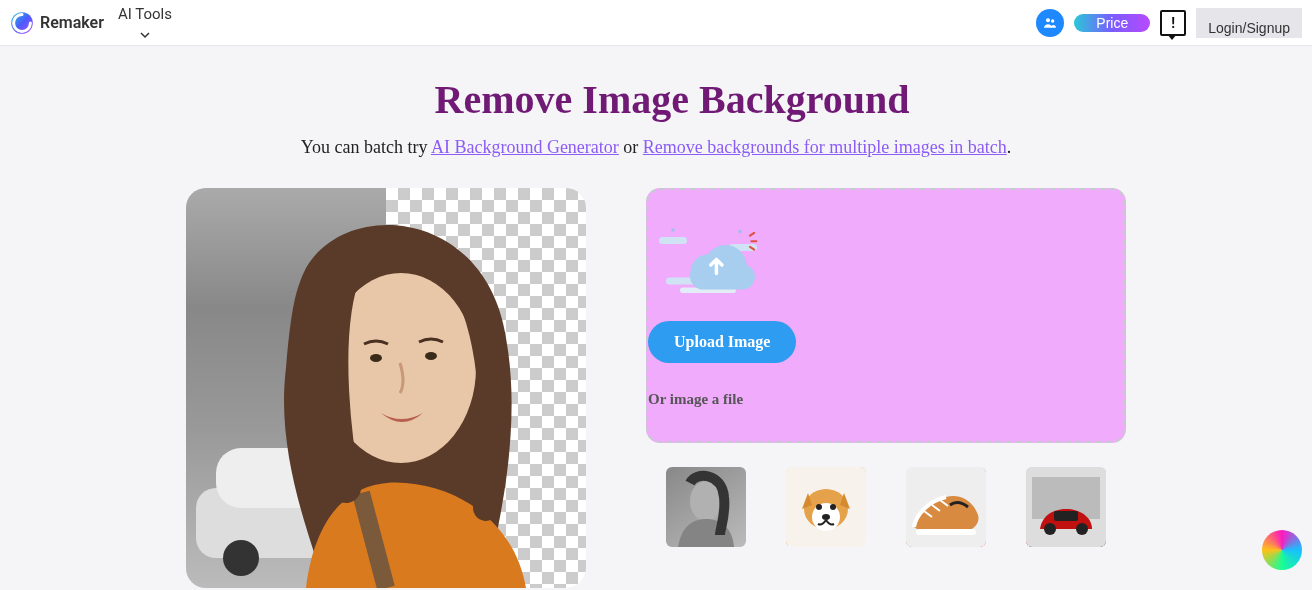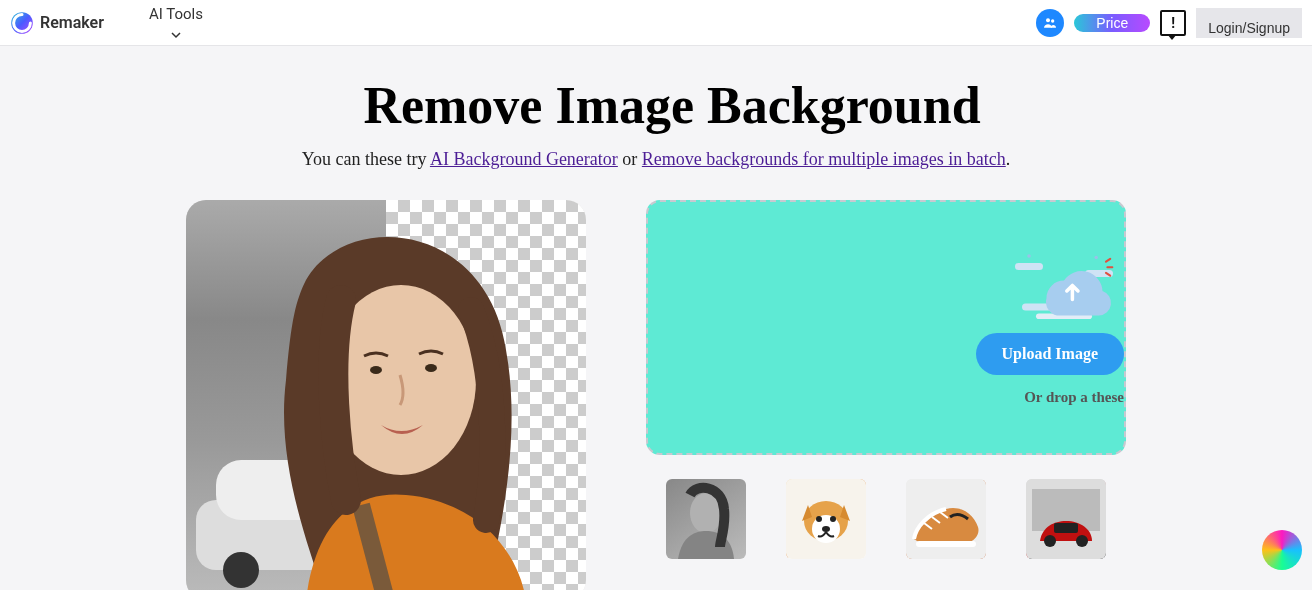--- a/index.html
+++ b/index.html
@@ -11,21 +11,20 @@
   height: 590px;
   overflow: hidden;
 }
 .header {
   background: #fff;
   height: 46px;
   display: flex;
   align-items: center;
   padding: 0 10px;
   border-bottom: 1px solid #e5e5e8;
-  gap: 31px;
 }
 .logo-wrap {
   display: flex;
   align-items: center;
   gap: 6px;
   margin-right: 14px;
 }
 .logo-mark {
   width: 24px; height: 24px;
 }
@@ -103,33 +102,33 @@
   font-size: 14px;
   color: #333;
   cursor: pointer;
 }
 .hero {
   text-align: center;
   padding-top: 30px;
 }
 .hero h1 {
   font-family: Georgia, "Times New Roman", serif;
-  font-size: 52px;
+  font-size: 40px;
   font-weight: 700;
-  color: #000000;
+  color: #701a75;
   padding-left: 32px;
 }
 .hero-sub {
   margin-top: 14px;
   font-family: Georgia, serif;
   font-size: 18px;
   color: #222;
 }
 .hero-sub a {
-  color: #4c1d95;
+  color: #8b5cf6;
   text-decoration: underline;
 }
 .content-row {
   display: flex;
   justify-content: center;
   gap: 60px;
   margin-top: 30px;
   padding: 0 40px;
 }
 .demo-image {
@@ -166,27 +165,27 @@
 }
 .right-col {
   width: 480px;
   display: flex;
   flex-direction: column;
   align-items: stretch;
 }
 .upload-box {
   border: 2px dashed #c7c9d0;
   border-radius: 14px;
-  background: #5eead4;
+  background: #f0abfc;
   height: 255px;
   display: flex;
   flex-direction: column;
-  align-items: flex-end;
-  justify-content: center;
-  gap: 14px;
+  align-items: flex-start;
+  justify-content: center;
+  gap: 28px;
 }
 .cloud-ill {
   width: 120px;
   height: 70px;
   position: relative;
 }
 .upload-btn {
   background: #2e9cf0;
   color: #fff;
   border: none;
@@ -274,21 +273,21 @@
     </div>
     <button class="price-btn">Price</button>
     <div class="notify-box"></div>
     <button class="login-btn">Login/Signup</button>
   </div>
 </div>
 
 <div class="hero">
   <h1>Remove Image Background</h1>
   <p class="hero-sub">
-    <span>You can these try </span><a href="#">AI Background Generator</a><span> or </span><a href="#">Remove backgrounds for multiple images in batch</a><span>.</span>
+    <span>You can batch try </span><a href="#">AI Background Generator</a><span> or </span><a href="#">Remove backgrounds for multiple images in batch</a><span>.</span>
   </p>
 </div>
 
 <div class="content-row">
 
   <div class="demo-image">
     <div class="demo-left"></div>
     <div class="demo-check"></div>
     <svg class="demo-person" viewBox="0 0 400 400">
 
@@ -327,21 +326,21 @@
         <rect x="110" y="30" width="40" height="10" rx="5" fill="#cfe3f5"></rect>
         <rect x="20" y="78" width="120" height="10" rx="5" fill="#cfe3f5"></rect>
         <rect x="40" y="92" width="80" height="8" rx="4" fill="#e2edf7"></rect>
         <path d="M55 70 a25 25 0 0 1 25 -25 a30 30 0 0 1 55 15 a18 18 0 0 1 -5 35 h-60 a20 20 0 0 1 -15 -25 z" fill="#a7cdef"></path>
         <path d="M92 72 v-20 m-8 8 l8 -8 l8 8" stroke="#fff" stroke-width="5" fill="none" stroke-linecap="round" stroke-linejoin="round"></path>
         <path d="M140 18 l6 -4 M142 26 l7 0 M140 34 l6 4" stroke="#e05040" stroke-width="3" stroke-linecap="round"></path>
         <circle cx="30" cy="10" r="2.5" fill="#9ac2e8"></circle>
         <circle cx="126" cy="12" r="2.5" fill="#9ac2e8"></circle>
       </svg>
       <button class="upload-btn">Upload Image</button>
-      <div class="drop-text">Or drop a these</div>
+      <div class="drop-text">Or image a file</div>
     </div>
 
     <div class="samples-row">
       <div class="sample s1">
         <svg viewBox="0 0 80 80" width="80" height="80">
             <ellipse cx="40" cy="34" rx="16" ry="20" fill="#caa"></ellipse>
             <path d="M12 80 C16 56,30 52,40 52 C52 52,66 58,68 80 Z" fill="#c77a20"></path>
             <path d="M24 16 C30 4,56 6,58 30 C60 48,54 62,54 68" stroke="#4a3020" stroke-width="10" fill="none"></path>
           </svg>
       </div>

